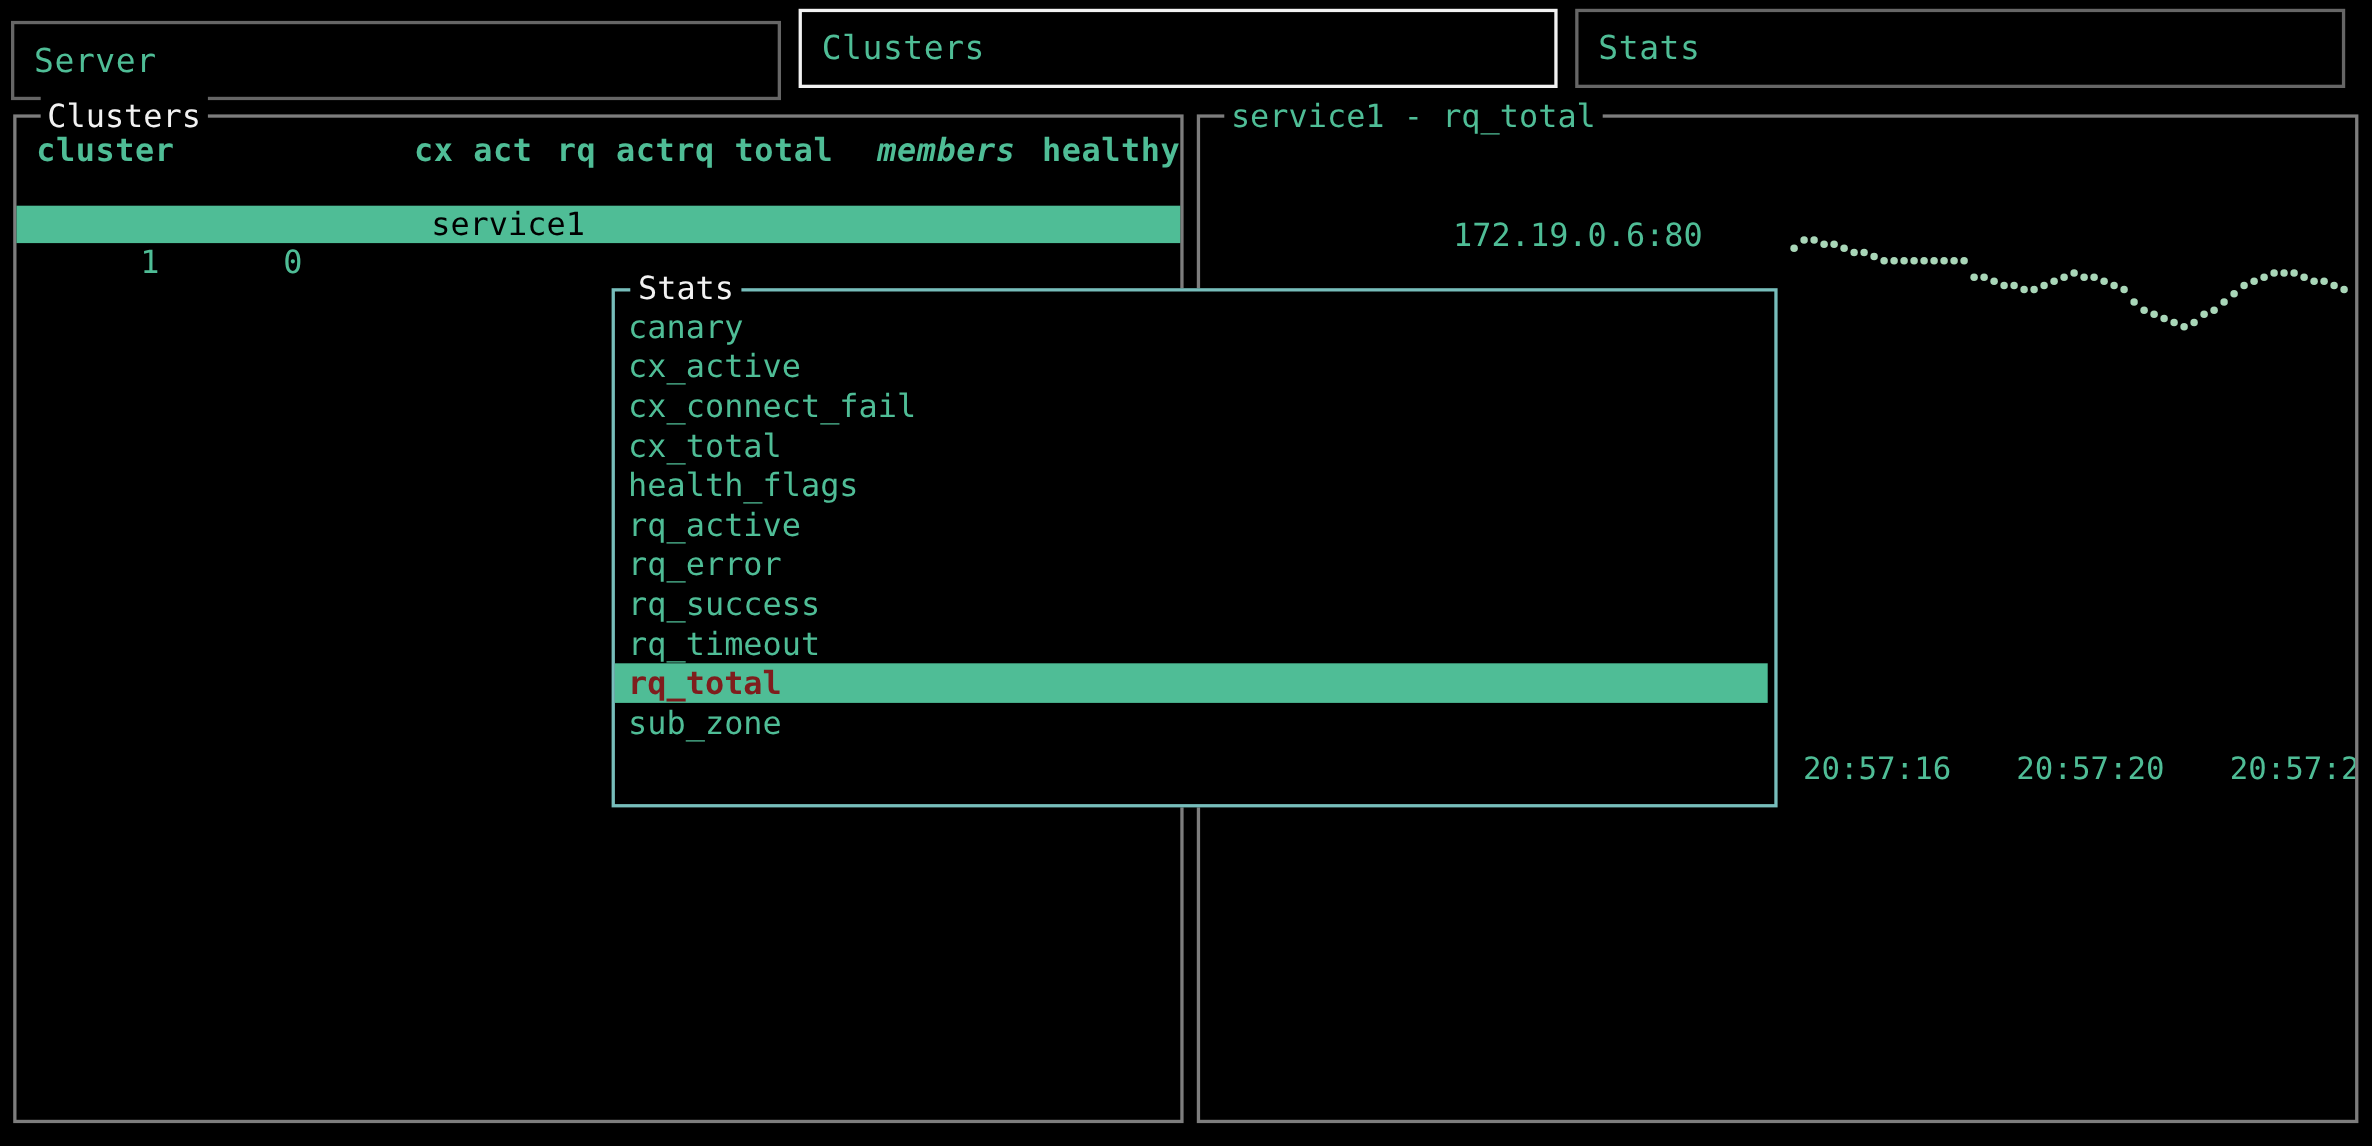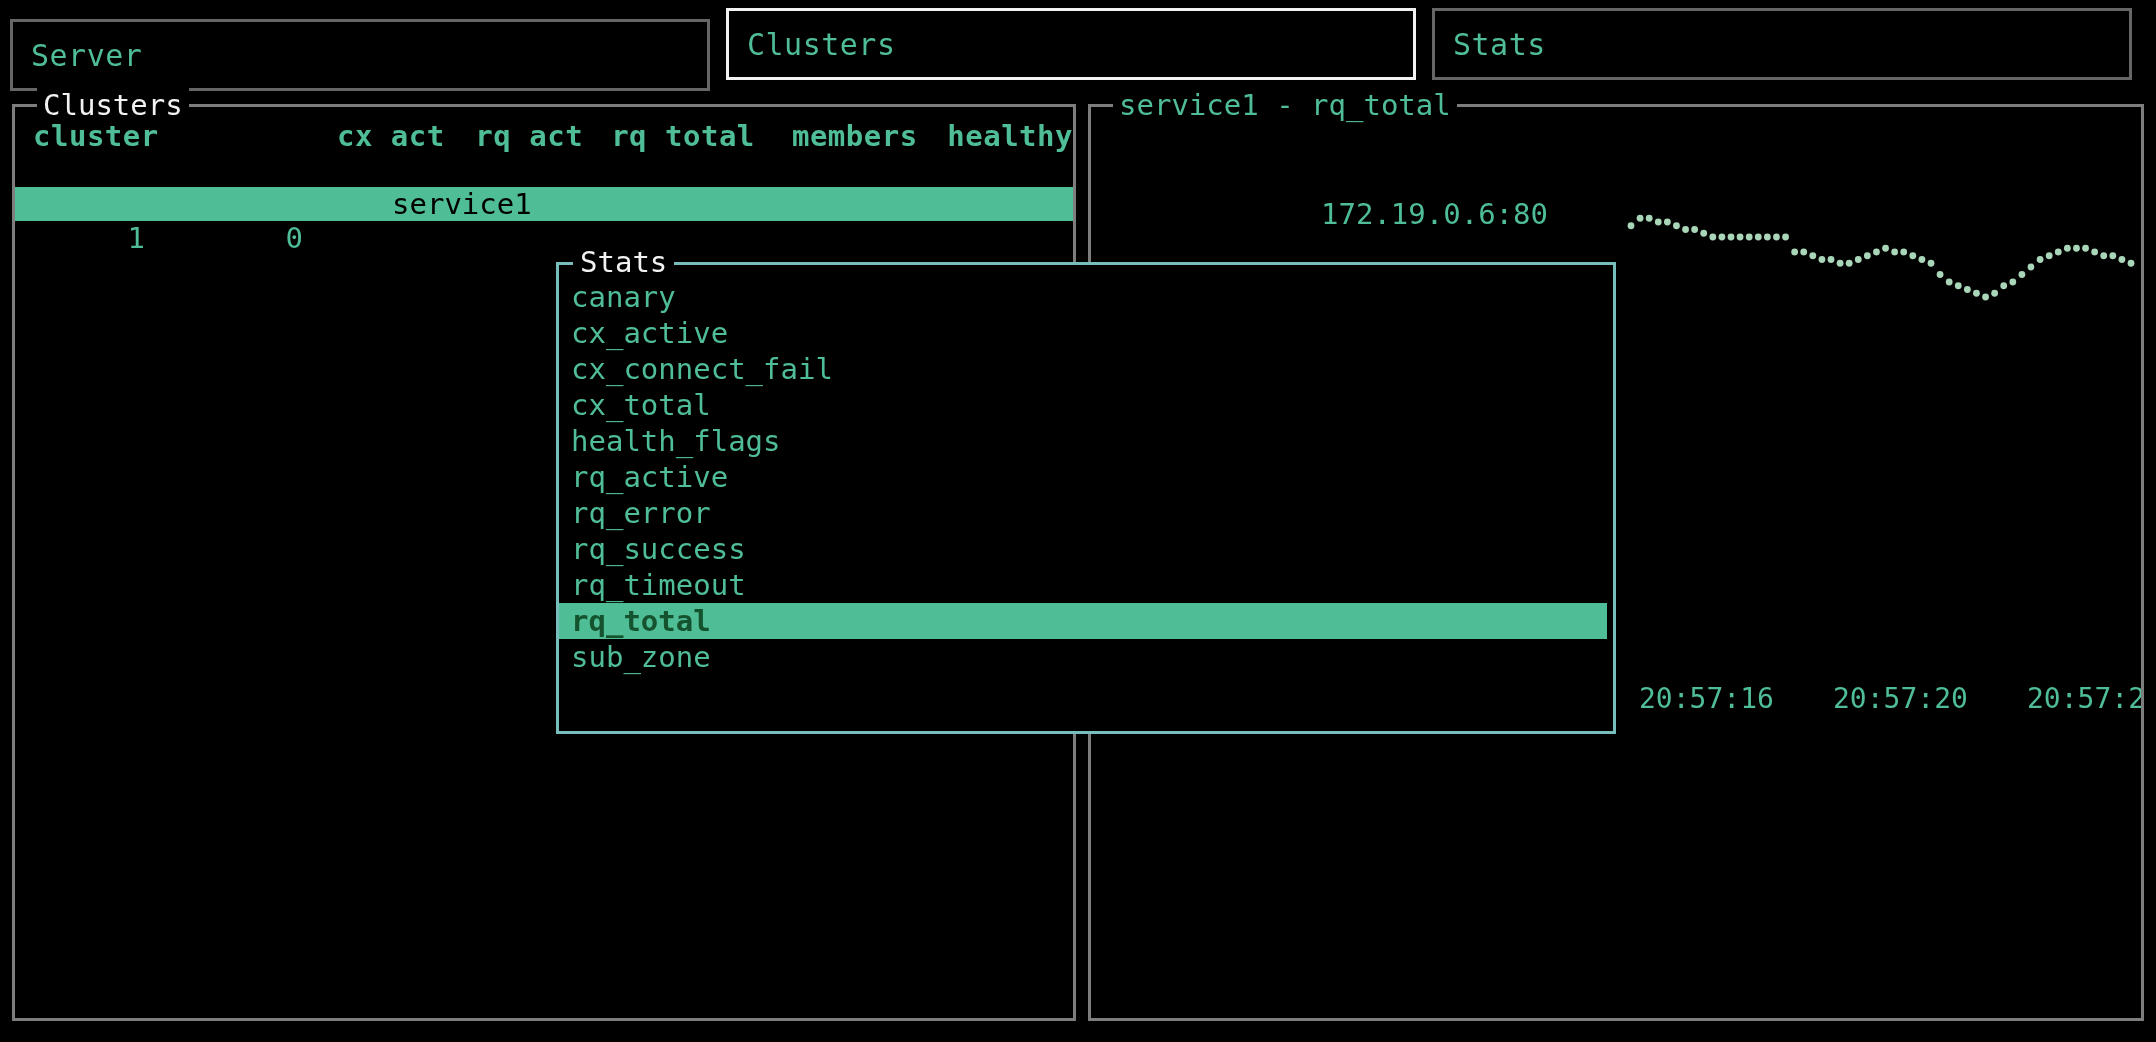--- a/index.html
+++ b/index.html
@@ -76,34 +76,33 @@
     left: 0; top: 12px;
     width: 100%;
     font-size: 29px;
     line-height: 34px;
   }
   .trow {
     display: flex;
     height: 34px;
     align-items: center;
     white-space: pre;
-    gap: 28px;
   }
   .trow.header { font-weight: bold; letter-spacing: 0.5px; }
   .trow.spacer { height: 34px; }
   .trow.selected {
     background: #4FBD96;
     color: #000000;
     flex-direction: column;
   }
   .c-name   { width: 340px; padding-left: 18px; text-align: left; }
   .c-cxact  { width: 130px; text-align: right; }
   .c-rqact  { width: 130px; text-align: right; }
   .c-rqtot  { width: 180px; }
-  .c-mem    { width: 130px; text-align: right; }
+  .c-mem    { width: 130px; text-align: right; font-style: italic; }
   .c-healthy{ width: 150px; text-align: right; }
 
   
   #stats-popup {
     position: absolute;
     left: 556px; top: 262px;
     width: 1060px; height: 472px;
     border: 3px solid #77bdbb;
     background: #000000;
     z-index: 40;
@@ -126,21 +125,21 @@
   }
   .menu-item {
     height: 36px;
     line-height: 36px;
     padding-left: 12px;
     color: #4FBD96;
     white-space: pre;
   }
   .menu-item.active {
     background: #4FBD96;
-    color: #14532d;
+    color: #7f1d1d;
     font-weight: bold;
     width: 1048px;
   }
 
   
   .chart-area {
     position: absolute;
     inset: 0;
     overflow: hidden;
   }

